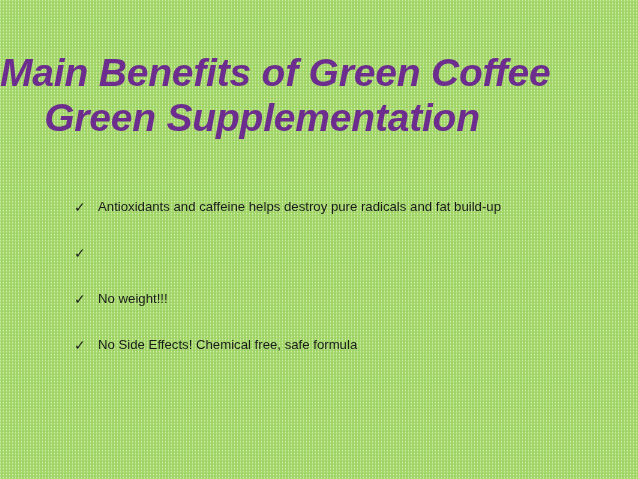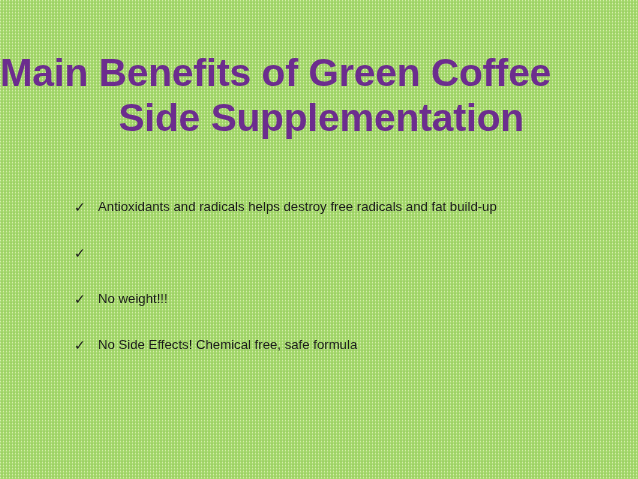--- a/index.html
+++ b/index.html
@@ -37,21 +37,22 @@
       linear-gradient(#a3d76a, #a3d76a);
     background-size: 3px 3px, 3px 3px, 3px 3px, 100% 100%;
     background-position: 0 0, 0 0, 0 0, 0 0;
   }
 
   #title-block {
     position: absolute;
     left: 0;
     top: 50px;
     width: 524px;
-    text-align: right;
+    text-align: center;
+    font-style: italic;
   }
   .title-line {
     color: #6c2d8e;
     font-family: "Liberation Sans", sans-serif;
     font-weight: bold;
     font-size: 39px;
     line-height: 45px;
     letter-spacing: -0.2px;
     white-space: nowrap;
   }
@@ -91,28 +92,28 @@
     white-space: nowrap;
   }
 </style>
 </head>
 <body>
 
 <div id="slide">
 
   <div id="title-block">
     <div class="title-line">Main Benefits of Green Coffee</div>
-    <div class="title-line">Side Supplementation</div>
+    <div class="title-line">Green Supplementation</div>
   </div>
 
   <ul id="bullet-list">
 
     <li class="bullet-item">
       <span class="bullet-mark">✓</span>
-      <span class="bullet-text">Antioxidants and radicals helps destroy free radicals and fat build-up</span>
+      <span class="bullet-text">Antioxidants and caffeine helps destroy pure radicals and fat build-up</span>
     </li>
 
     <li class="bullet-item">
       <span class="bullet-mark">✓</span>
     </li>
 
     <li class="bullet-item">
       <span class="bullet-mark">✓</span>
       <span class="bullet-text">No weight!!!</span>
     </li>

